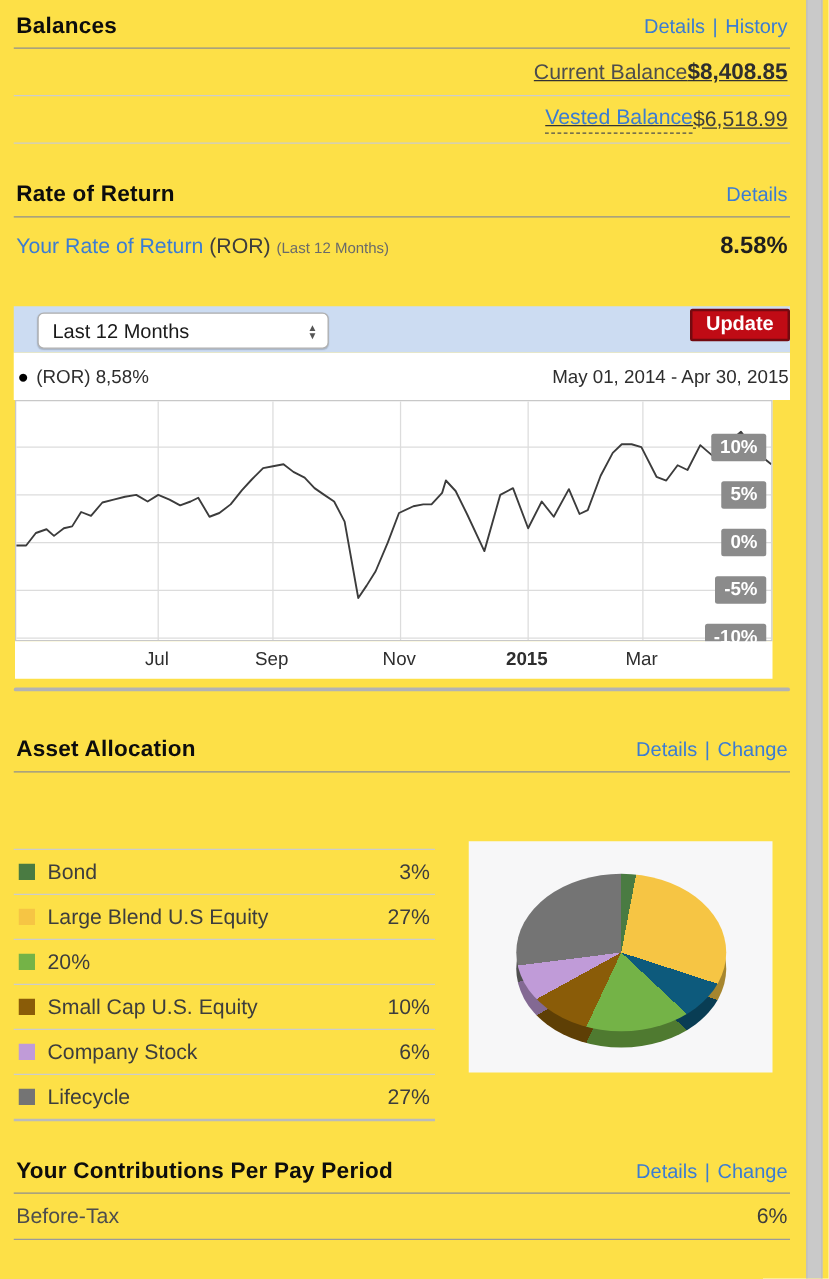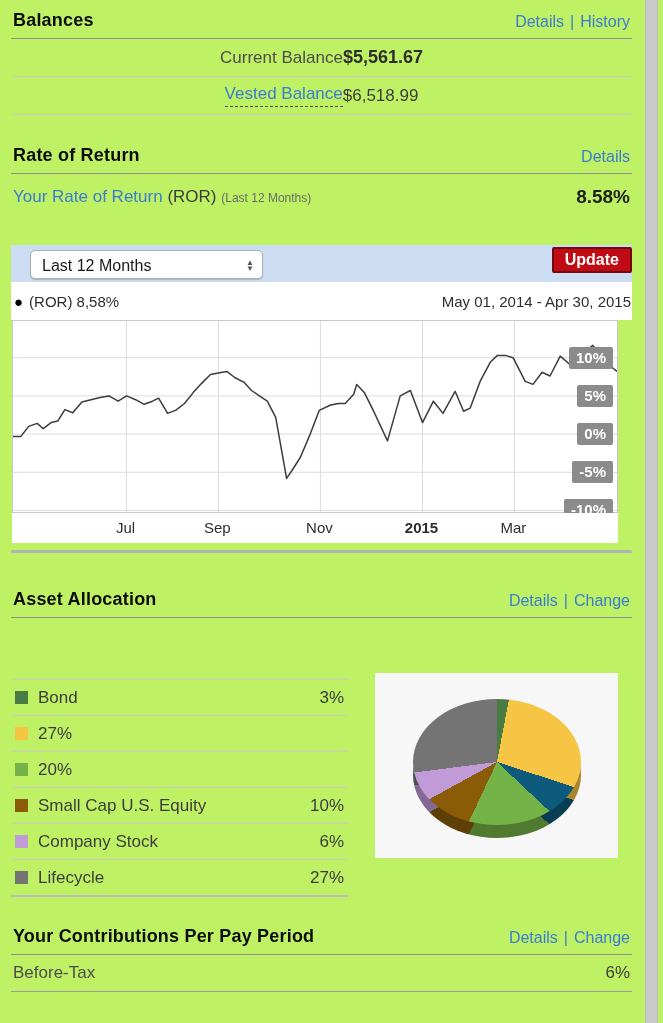--- a/index.html
+++ b/index.html
@@ -1,30 +1,30 @@
 <!DOCTYPE html>
 <html><head>
 <meta charset="utf-8">
 <style>
   html,body{margin:0;padding:0;background:#fff;}
-  .page{position:relative;width:663px;height:1023px;background:#bef264;overflow:hidden;
+  .page{position:relative;width:663px;height:1023px;background:#fde047;overflow:hidden;
         font-family:"Liberation Sans",sans-serif;color:#333;}
   .content{position:absolute;left:11px;top:0;width:621px;}
 
   
   .sec-head{display:flex;justify-content:space-between;align-items:flex-end;
             padding:0 2px 7px 2px;border-bottom:1px solid #8e8e8e;}
   .sec-title{font-size:18px;font-weight:bold;color:#0d0d0d;letter-spacing:.2px;}
   .links{font-size:16px;white-space:nowrap;}
   .links a{color:#3b7cd3;text-decoration:none;cursor:pointer;}
   .links .sep{color:#3b7cd3;margin:0 6px;}
 
   
-  .data-row{display:flex;justify-content:center;align-items:center;
-            height:37px;border-bottom:1px solid #ccc;font-size:17px;padding:0 2px;}
+  .data-row{display:flex;justify-content:flex-end;align-items:center;
+            height:37px;border-bottom:1px solid #ccc;font-size:17px;padding:0 2px;text-decoration:underline;}
   .row-label{color:#4d4d4d;}
   .row-value-bold{font-weight:bold;font-size:18px;color:#2e2e2e;}
   .row-value{color:#3d3d3d;}
   a.dashed-link{color:#3b7cd3;text-decoration:none;border-bottom:1px dashed #4d4d4d;
                 padding-bottom:2px;cursor:pointer;}
 
   .spacer30{height:30px;} .spacer25{height:25px;}
 
   .ror-row{display:flex;justify-content:space-between;align-items:center;
            height:46px;font-size:17px;padding:0 2px;}
@@ -87,21 +87,21 @@
   <div class="content">
 
     <div class="sec-head" style="padding-top:10px;">
       <span class="sec-title">Balances</span>
       <span class="links">
         <a>Details</a><span class="sep">|</span><a>History</a>
       </span>
     </div>
     <div class="data-row">
       <span class="row-label">Current Balance</span>
-      <span class="row-value-bold">$5,561.67</span>
+      <span class="row-value-bold">$8,408.85</span>
     </div>
     <div class="data-row">
       <a class="dashed-link">Vested Balance</a>
       <span class="row-value">$6,518.99</span>
     </div>
 
     <div class="spacer30"></div>
 
     <div class="sec-head">
       <span class="sec-title">Rate of Return</span>
@@ -172,20 +172,21 @@
     <div class="gap-table"></div>
 
     <div class="alloc-table">
       <div class="alloc-row">
         <span class="swatch" style="background: rgb(74, 123, 66);"></span>
         <span class="alloc-label">Bond</span>
         <span class="alloc-value">3%</span>
       </div>
       <div class="alloc-row">
         <span class="swatch" style="background: rgb(246, 197, 68);"></span>
+        <span class="alloc-label">Large Blend U.S Equity</span>
         <span class="alloc-value">27%</span>
       </div>
       <div class="alloc-row">
         <span class="swatch" style="background: rgb(116, 179, 71);"></span>
         <span class="alloc-value">20%</span>
       </div>
       <div class="alloc-row">
         <span class="swatch" style="background: rgb(138, 92, 8);"></span>
         <span class="alloc-label">Small Cap U.S. Equity</span>
         <span class="alloc-value">10%</span>

